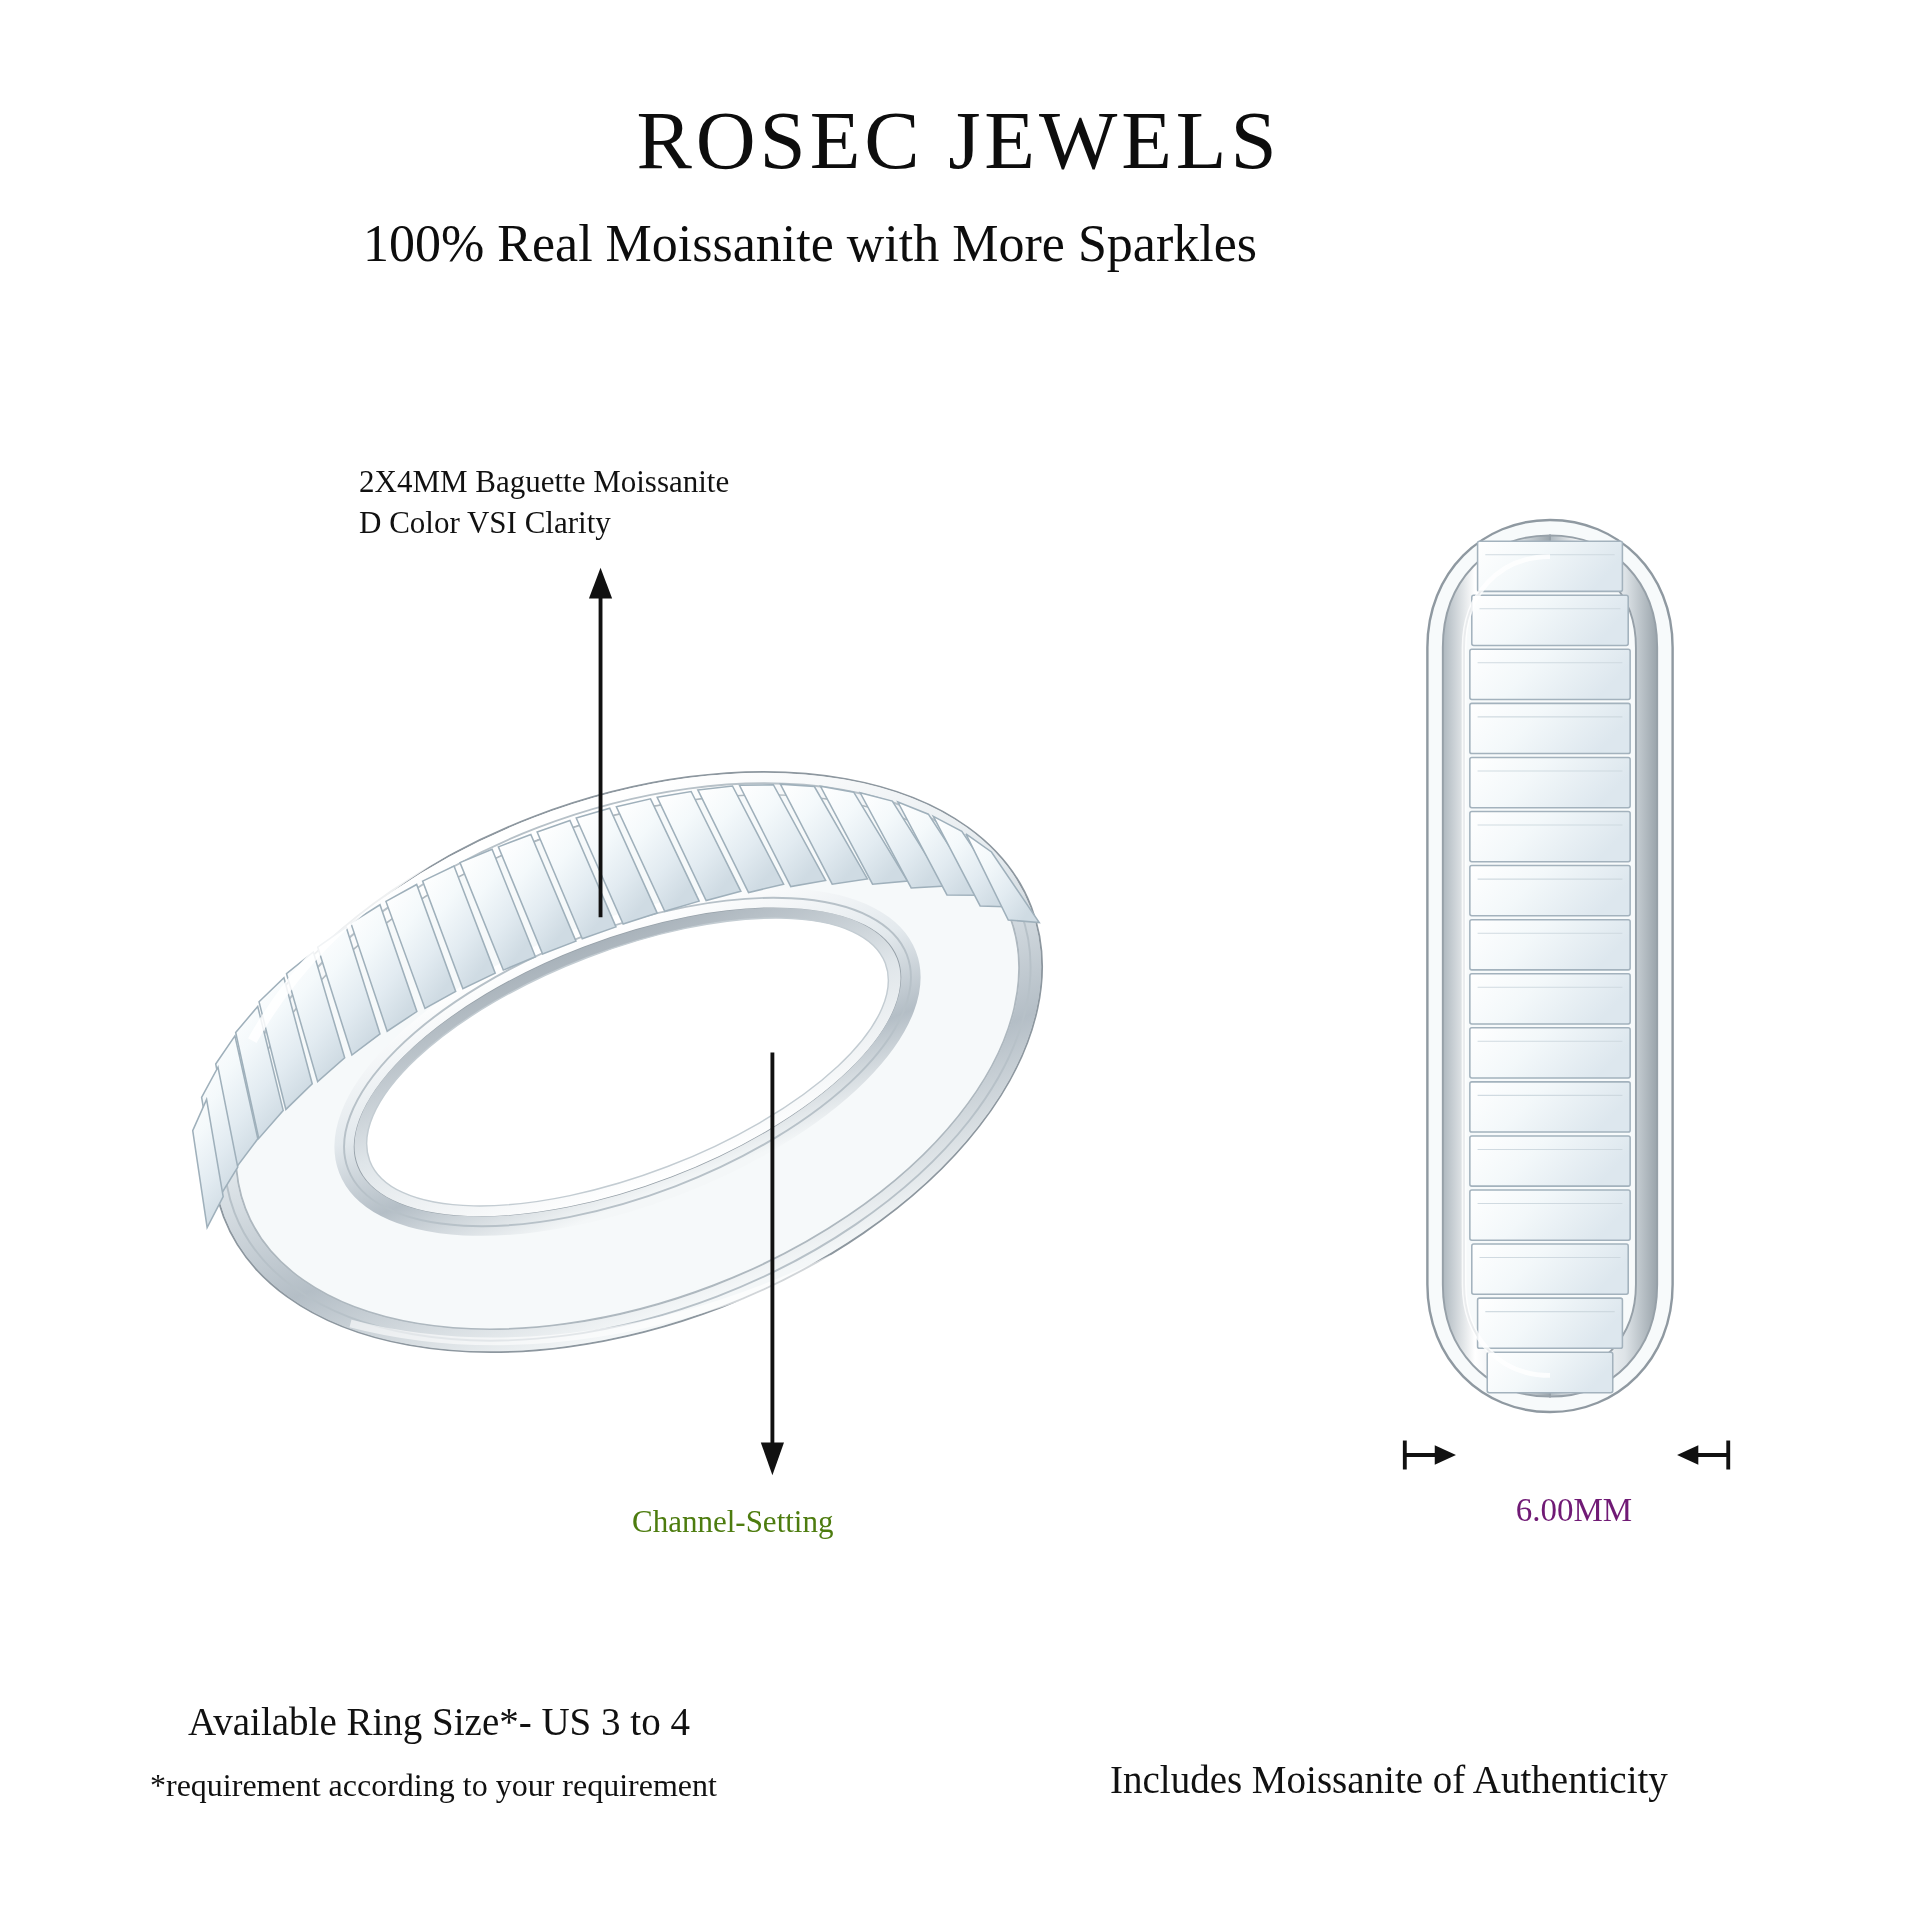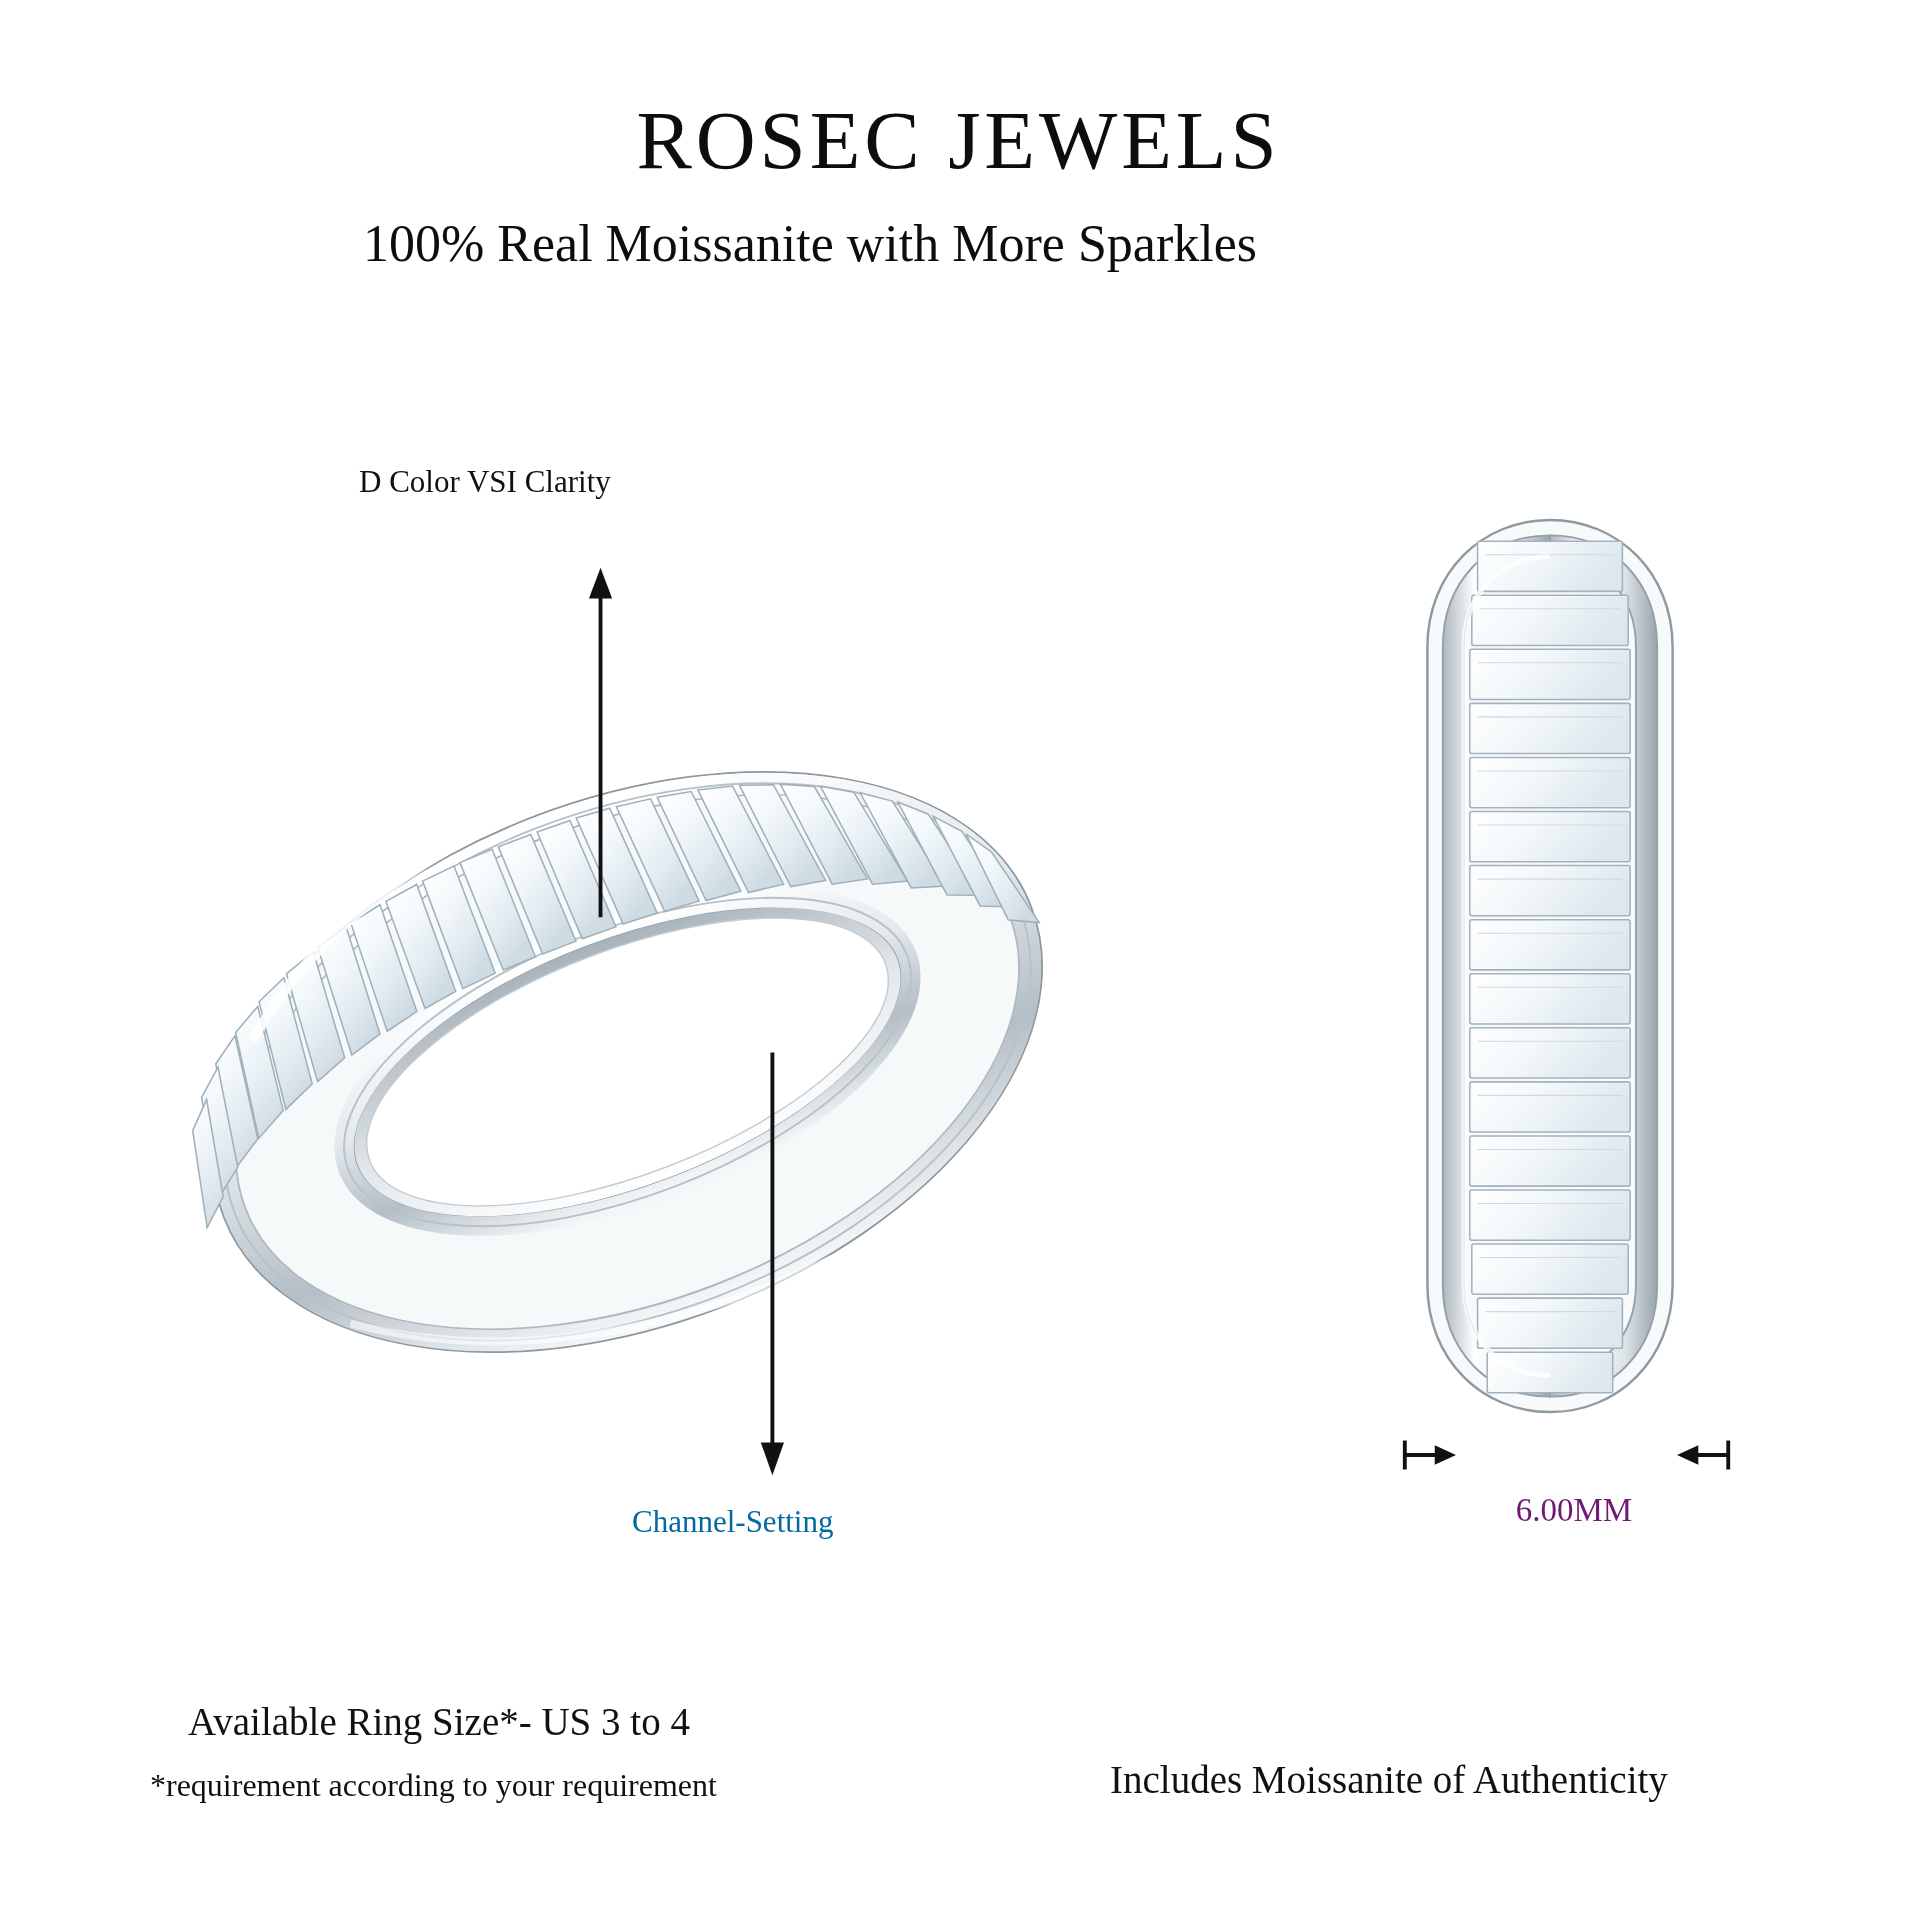--- a/index.html
+++ b/index.html
@@ -55,21 +55,21 @@
     font-size: 31px;
     line-height: 1.32;
     color: #111;
     white-space: nowrap;
   }
   .callout-bottom {
     position: absolute;
     left: 632px;
     top: 1504px;
     font-size: 31px;
-    color: #0369a1;
+    color: #4d7c0f;
     white-space: nowrap;
   }
 
   
   .arrow-svg {
     position: absolute;
     left: 0; top: 0;
     width: 1931px; height: 1931px;
     pointer-events: none;
   }
@@ -129,20 +129,21 @@
 </style>
 </head>
 <body>
 
 <div class="page">
 
   <div class="brand-title">ROSEC JEWELS</div>
   <div class="brand-tagline">100% Real Moissanite with More Sparkles</div>
 
   <div class="callout-top">
+    <div>2X4MM Baguette Moissanite</div>
     <div>D Color VSI Clarity</div>
   </div>
 
   <div class="callout-bottom">Channel-Setting</div>
 
   <svg class="ring-left" viewBox="0 0 950 640">
     <defs>
       <linearGradient id="metalOuter" x1="0" y1="0" x2="0" y2="1">
         <stop offset="0%" stop-color="#ffffff"></stop>
         <stop offset="25%" stop-color="#f2f5f7"></stop>

